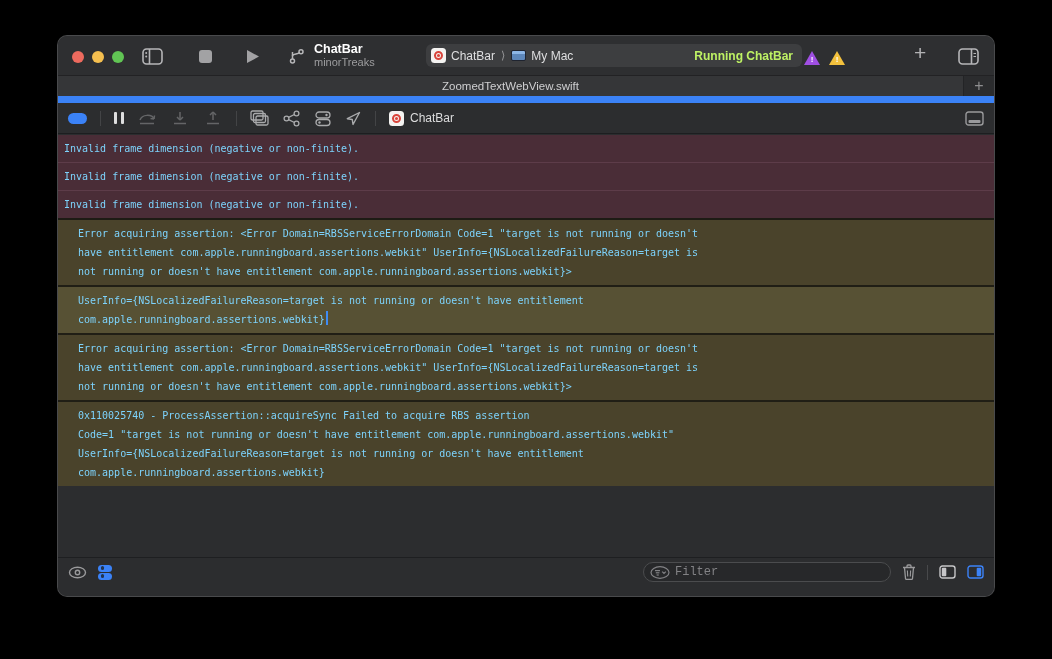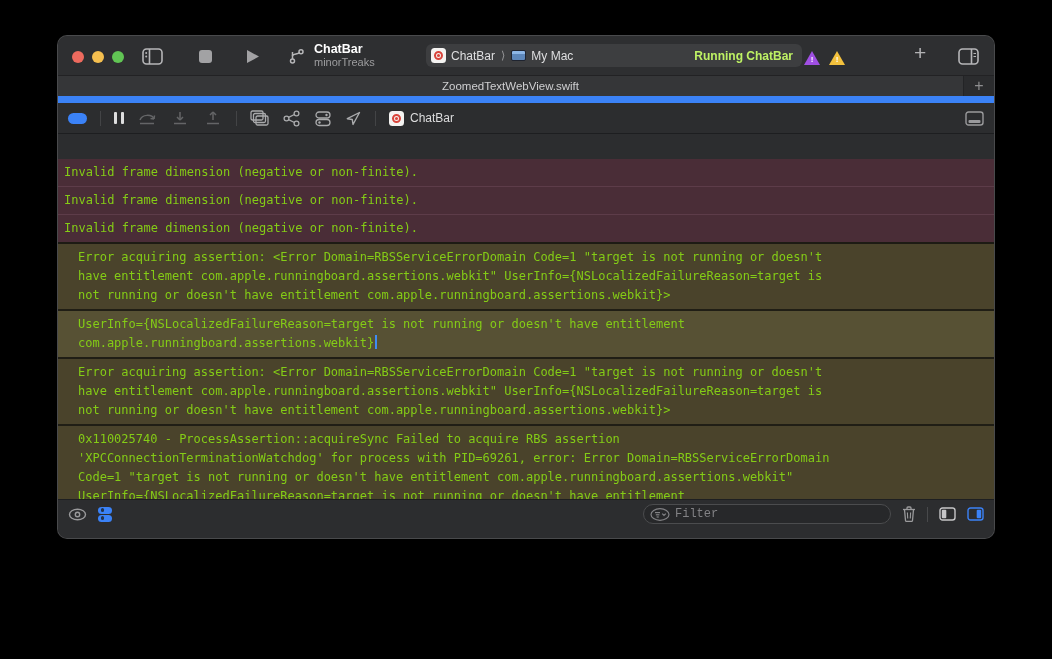--- a/index.html
+++ b/index.html
@@ -1,20 +1,20 @@
 <!DOCTYPE html>
 <html><head>
 <meta charset="utf-8">
 <style>
   * { margin:0; padding:0; box-sizing:border-box; }
   html,body { width:1052px; height:659px; background:#000; overflow:hidden;
               font-family:"Liberation Sans", sans-serif; }
 
   
-  .window { position:absolute; left:57px; top:35px; width:938px; height:504px;
+  .window { position:absolute; left:57px; top:35px; width:938px; height:562px;
             background:#2c2d2f; border-radius:10px; overflow:hidden;
             border:1px solid rgba(255,255,255,0.14);
             box-shadow:0 18px 50px rgba(0,0,0,0.7); }
 
   
   .titlebar { position:relative; height:40px; background:#2e2f31;
               border-bottom:1px solid #222224; }
   .light { position:absolute; top:15px; width:12px; height:12px; border-radius:50%; }
   .light.red    { left:14px;  background:#ed6a5e; }
   .light.yellow { left:34px;  background:#f5bf4f; }
@@ -65,21 +65,21 @@
   .dbg-toggle { width:19px; height:11px; background:#3b82f7; border-radius:5.5px; }
   .pause-icon { display:flex; gap:4px; }
   .pause-icon i { display:block; width:3px; height:12px; background:#dededf; border-radius:1px; }
   .proc { display:flex; align-items:center; gap:6px; }
   .proc .name { font-size:12px; color:#dcdcdd; }
   .dbg-right { margin-left:auto; }
 
   
   .console { position:absolute; left:0; right:0; top:99px; bottom:39px; overflow:hidden;
              background:#2c2d2f; font-family:"DejaVu Sans Mono", monospace;
-             font-size:12px; color:#84cc16;margin-top:24px; }
+             font-size:10px; color:#7dd3fc; }
   .console-block { padding:4px 0 4px 20px; border-top:2px solid #201e15; }
   .console-block:first-child { border-top:none; }
   .console-block.stderr { background:#4a2d37; padding:0 0 0 6px; }
   .console-block.stderr .console-line { line-height:27px; }
   .console-block.stderr + .console-block.stderr { border-top:1px solid #5d3c49; }
   .console-block.stderr + .console-block.error { border-top:2px solid #1d1b14; }
   .console-block.error { background:#4a432b; }
   .console-block.error.selected { background:#575134; }
   .console-line { white-space:pre; line-height:19px; }
   .caret { display:inline-block; width:2px; height:14px; background:#3f8cf4;
@@ -281,21 +281,20 @@
         <div class="console-line">UserInfo={NSLocalizedFailureReason=target is not running or doesn't have entitlement</div>
         <div class="console-line">com.apple.runningboard.assertions.webkit}<span class="caret"></span></div>
       </div>
       <div class="console-block error">
         <div class="console-line">Error acquiring assertion: &lt;Error Domain=RBSServiceErrorDomain Code=1 "target is not running or doesn't</div>
         <div class="console-line">have entitlement com.apple.runningboard.assertions.webkit" UserInfo={NSLocalizedFailureReason=target is</div>
         <div class="console-line">not running or doesn't have entitlement com.apple.runningboard.assertions.webkit}&gt;</div>
       </div>
       <div class="console-block error">
         <div class="console-line">0x110025740 - ProcessAssertion::acquireSync Failed to acquire RBS assertion</div>
-        <div class="console-line">'XPCConnectionTerminationWatchdog' for process with PID=69261, error: Error Domain=RBSServiceErrorDomain</div>
         <div class="console-line">Code=1 "target is not running or doesn't have entitlement com.apple.runningboard.assertions.webkit"</div>
         <div class="console-line">UserInfo={NSLocalizedFailureReason=target is not running or doesn't have entitlement</div>
         <div class="console-line">com.apple.runningboard.assertions.webkit}</div>
       </div>
     </div>
 
   <div class="bottombar">
     <div class="bb-row">
       <span>
         <svg width="19" height="13" viewBox="0 0 19 13">

